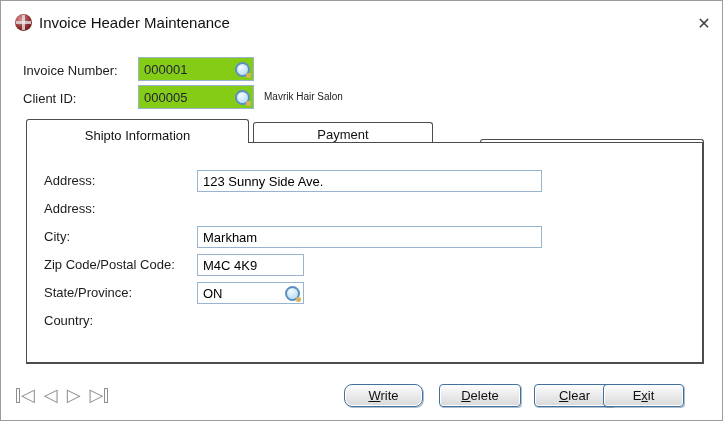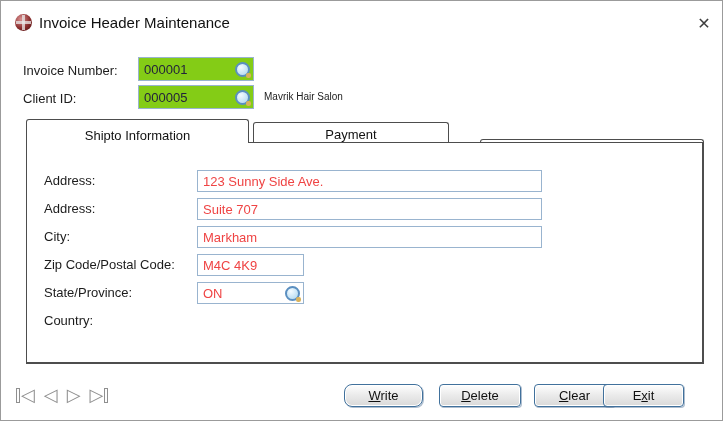--- a/index.html
+++ b/index.html
@@ -46,37 +46,37 @@
     background:#d9b25c; border-radius:2px;
   }
   .client-name { position:absolute; left:263px; top:90px; font-size:10px; color:#1c1c1c; }
   
   .tab {
     position:absolute; background:#fff; border:1px solid #4d4d4d; border-bottom:none;
     border-radius:3px 3px 0 0; display:flex; align-items:flex-end; justify-content:center;
     font-size:13px; color:#111; cursor:pointer;
   }
   .tab.active { left:25px; top:118px; width:223px; height:24px; z-index:3; }
-  .tab.t2 { left:252px; top:121px; width:196px; height:20px; z-index:1; }
+  .tab.t2 { left:252px; top:121px; width:180px; height:20px; z-index:1; }
   .tab.t3 { left:479px; top:138px; width:224px; height:20px; z-index:1; }
   .panel {
     position:absolute; left:25px; top:141px; width:678px; height:222px;
     border:1px solid #4d4d4d; border-bottom-width:2px; border-right-width:2px;
     background:#fff; z-index:2;
   }
   
   .frow { position:absolute; left:0; height:22px; width:100%; }
   .frow .flabel { position:absolute; left:17px; top:3px; font-size:13px; color:#1c1c1c; }
   .fbox {
     position:absolute; left:170px; top:0; height:22px; background:#fff;
     border:1px solid #99b4cf; display:flex; align-items:center;
   }
   .fbox input {
     border:none; outline:none; flex:1; min-width:0; font-family:inherit;
-    font-size:13px; color:#ef4444; padding:0 5px; background:transparent;
+    font-size:13px; color:#000000; padding:0 5px; background:transparent;
   }
   .fbox.wide { width:345px; }
   .fbox.narrow { width:107px; }
   
   .nav { position:absolute; left:15px; top:384px; display:flex; align-items:center; gap:9px; height:20px; }
   .nav-btn { display:flex; align-items:center; cursor:pointer; height:20px; }
   .nav-tri { font-size:18px; line-height:20px; color:#8f8f8f; }
   .nav-bar { width:4px; height:15px; border:1px solid #8f8f8f; background:#fdfdfd; }
   .nav-btn .nav-bar + .nav-tri { margin-left:1px; }
   .nav-btn .nav-tri + .nav-bar { margin-left:1px; }
@@ -132,23 +132,20 @@
 
     <div class="frow" style="top:27px;">
       <span class="flabel">Address:</span>
       <div class="fbox wide">
         <input value="123 Sunny Side Ave." style="">
       </div>
     </div>
 
     <div class="frow" style="top:55px;">
       <span class="flabel">Address:</span>
-      <div class="fbox wide">
-        <input value="Suite 707" style="">
-      </div>
     </div>
 
     <div class="frow" style="top:83px;">
       <span class="flabel">City:</span>
       <div class="fbox wide">
         <input value="Markham" style="">
       </div>
     </div>
 
     <div class="frow" style="top:111px;">

